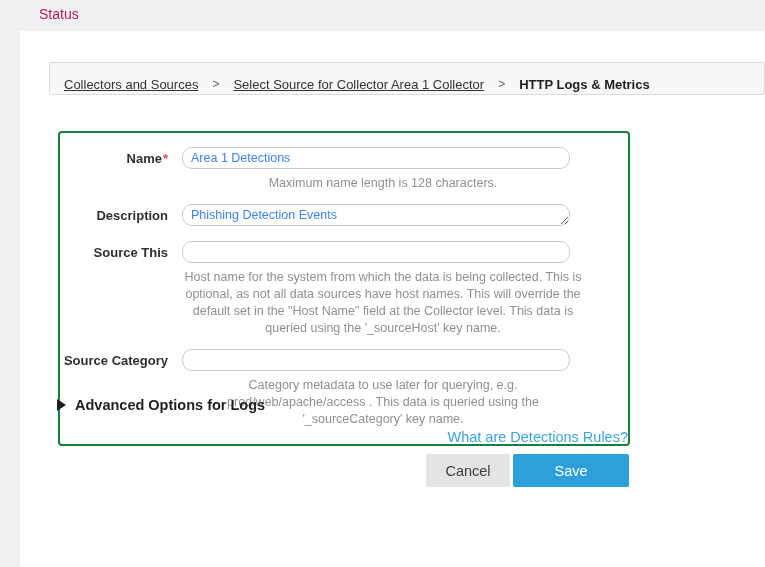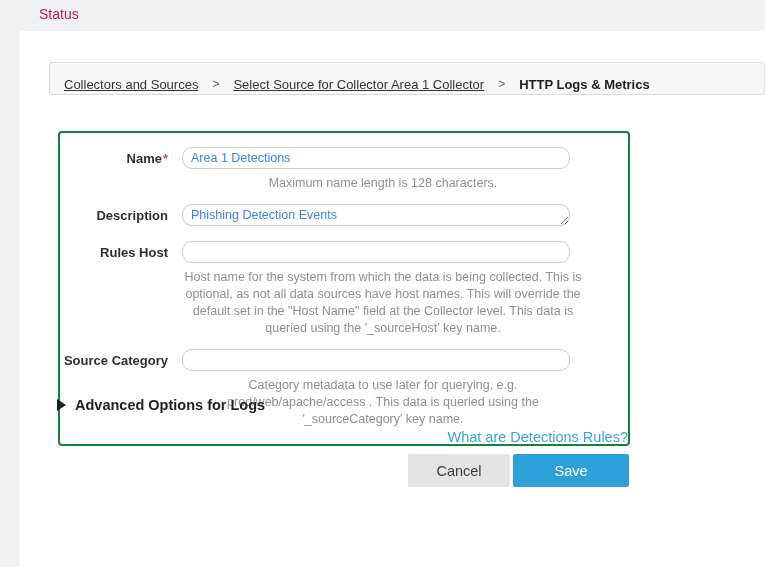--- a/index.html
+++ b/index.html
@@ -88,21 +88,21 @@
 
   
   .btn-row {
     position:absolute; top:423px; right:136px; display:flex;
   }
   .btn {
     height:33px; border:none; border-radius:2px; font-size:14.5px; cursor:pointer;
     font-family:"Liberation Sans","DejaVu Sans",sans-serif;
     display:flex; align-items:center; justify-content:center;
   }
-  .btn-cancel { width:102px; background:#e2e4e6; color:#3c3c3c; margin-right:3px; }
+  .btn-cancel { width:84px; background:#e2e4e6; color:#3c3c3c; margin-right:3px; }
   .btn-save { width:116px; background:#2da0da; color:#ffffff; }
 </style>
 </head>
 <body>
 
 <div class="app">
 
   <div class="tabbar">
     <div class="tab second">
       <span>Status</span>
@@ -130,21 +130,21 @@
       </div>
 
       <div class="row mb-desc">
         <div class="label-col">Description</div>
         <div class="field-col">
           <textarea class="txt-area" style="">Phishing Detection Events</textarea>
         </div>
       </div>
 
       <div class="row">
-        <div class="label-col">Rules Host</div>
+        <div class="label-col">Source This</div>
         <div class="field-col">
           <input class="txt-input" type="text" value="" style="">
           <div class="helper mb-host">Host name for the system from which the data is being collected. This is optional, as not all data sources have host names. This will override the default set in the "Host Name" field at the Collector level. This data is queried using the '_sourceHost' key name.</div>
         </div>
       </div>
 
       <div class="row">
         <div class="label-col">Source Category</div>
         <div class="field-col">
           <input class="txt-input" type="text" value="" style="">

